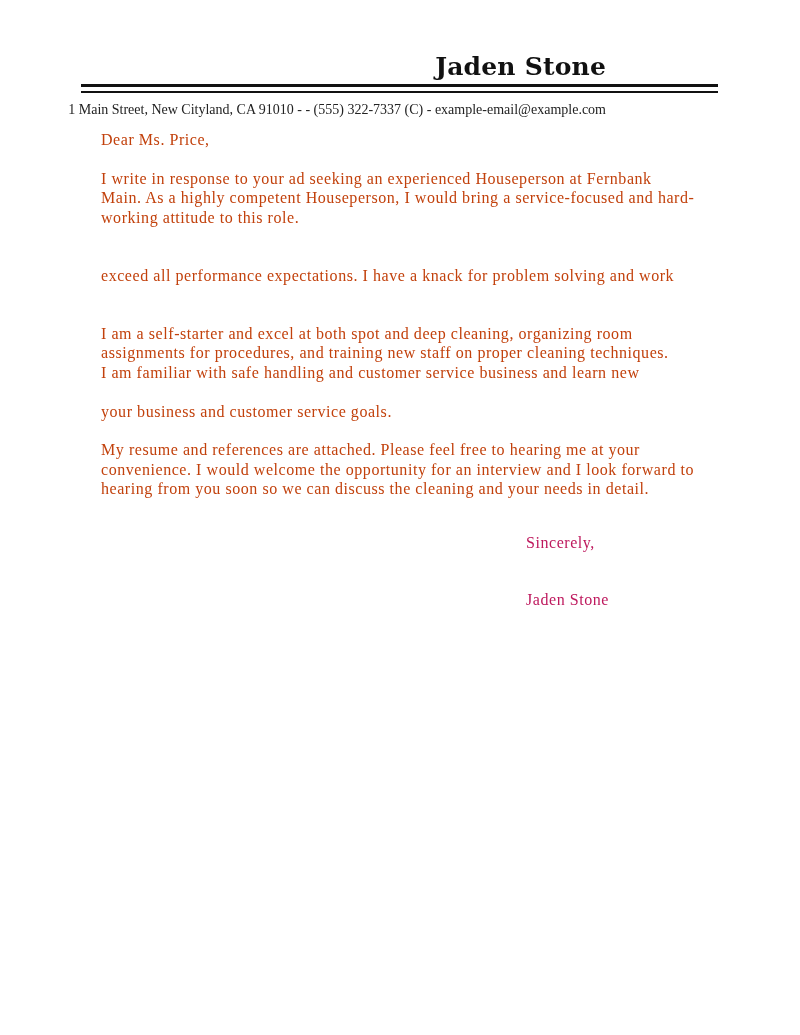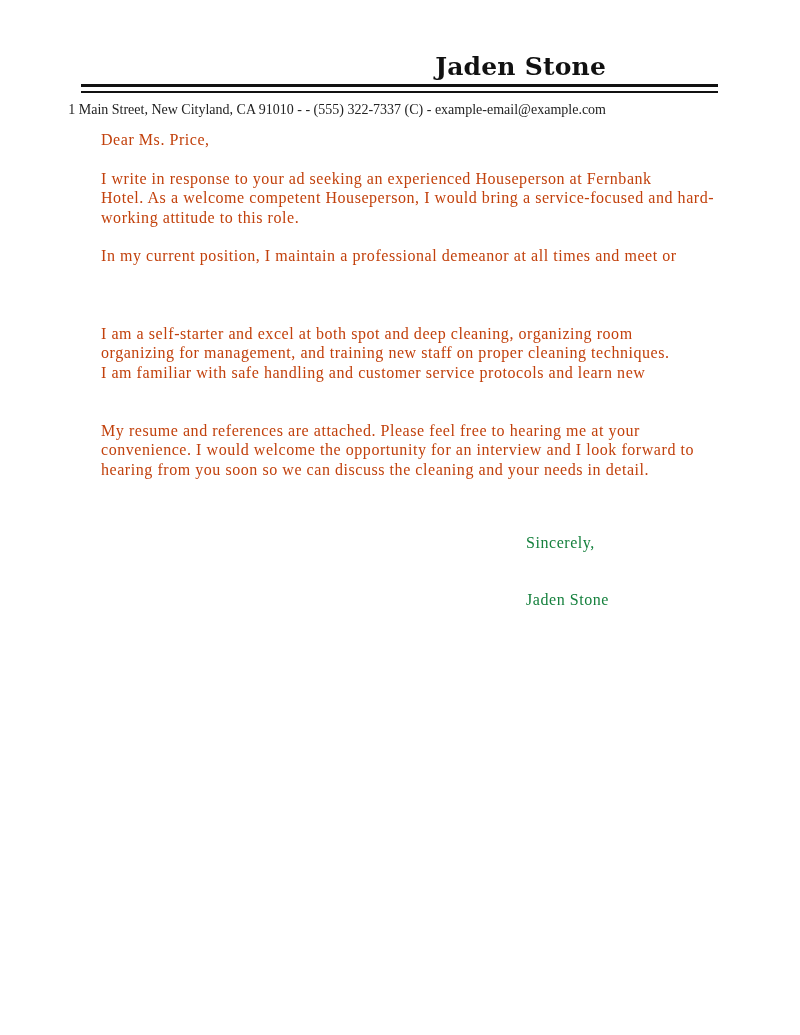--- a/index.html
+++ b/index.html
@@ -74,21 +74,21 @@
   .body p {
     margin: 0 0 19px 0;
     white-space: nowrap;
   }
   .closing {
     position: absolute;
     left: 526px;
     font-family: "Liberation Serif", serif;
     font-size: 16px;
     letter-spacing: 0.55px;
-    color: #15803d;
+    color: #be185d;
     white-space: nowrap;
     line-height: 19px;
   }
   .sincerely { top: 533px; }
   .signature { top: 590px; }
 </style>
 </head>
 <body>
 
 <div class="page">
@@ -98,35 +98,36 @@
   <div class="rule-thick"></div>
   <div class="rule-thin"></div>
 
   <div class="contact">1 Main Street, New Cityland, CA 91010 - - (555) 322-7337 (C) - example-email@example.com</div>
 
   <div class="body">
     <p>Dear Ms. Price,</p>
 
     <p>
       <span>I write in response to your ad seeking an experienced Houseperson at Fernbank</span><br>
-      <span>Hotel. As a welcome competent Houseperson, I would bring a service-focused and hard-</span><br>
+      <span>Main. As a highly competent Houseperson, I would bring a service-focused and hard-</span><br>
       <span>working attitude to this role.</span>
     </p>
 
     <p>
-      <span>In my current position, I maintain a professional demeanor at all times and meet or</span><br>
       <br>
+      <span>exceed all performance expectations. I have a knack for problem solving and work</span><br>
       <br>
     </p>
 
     <p>
       <span>I am a self-starter and excel at both spot and deep cleaning, organizing room</span><br>
-      <span>organizing for management, and training new staff on proper cleaning techniques.</span><br>
-      <span>I am familiar with safe handling and customer service protocols and learn new</span><br>
+      <span>assignments for procedures, and training new staff on proper cleaning techniques.</span><br>
+      <span>I am familiar with safe handling and customer service business and learn new</span><br>
       <br>
+      <span>your business and customer service goals.</span>
     </p>
 
     <p>
       <span>My resume and references are attached. Please feel free to hearing me at your</span><br>
       <span>convenience. I would welcome the opportunity for an interview and I look forward to</span><br>
       <span>hearing from you soon so we can discuss the cleaning and your needs in detail.</span>
     </p>
   </div>
 
   <div class="closing sincerely">Sincerely,</div>

